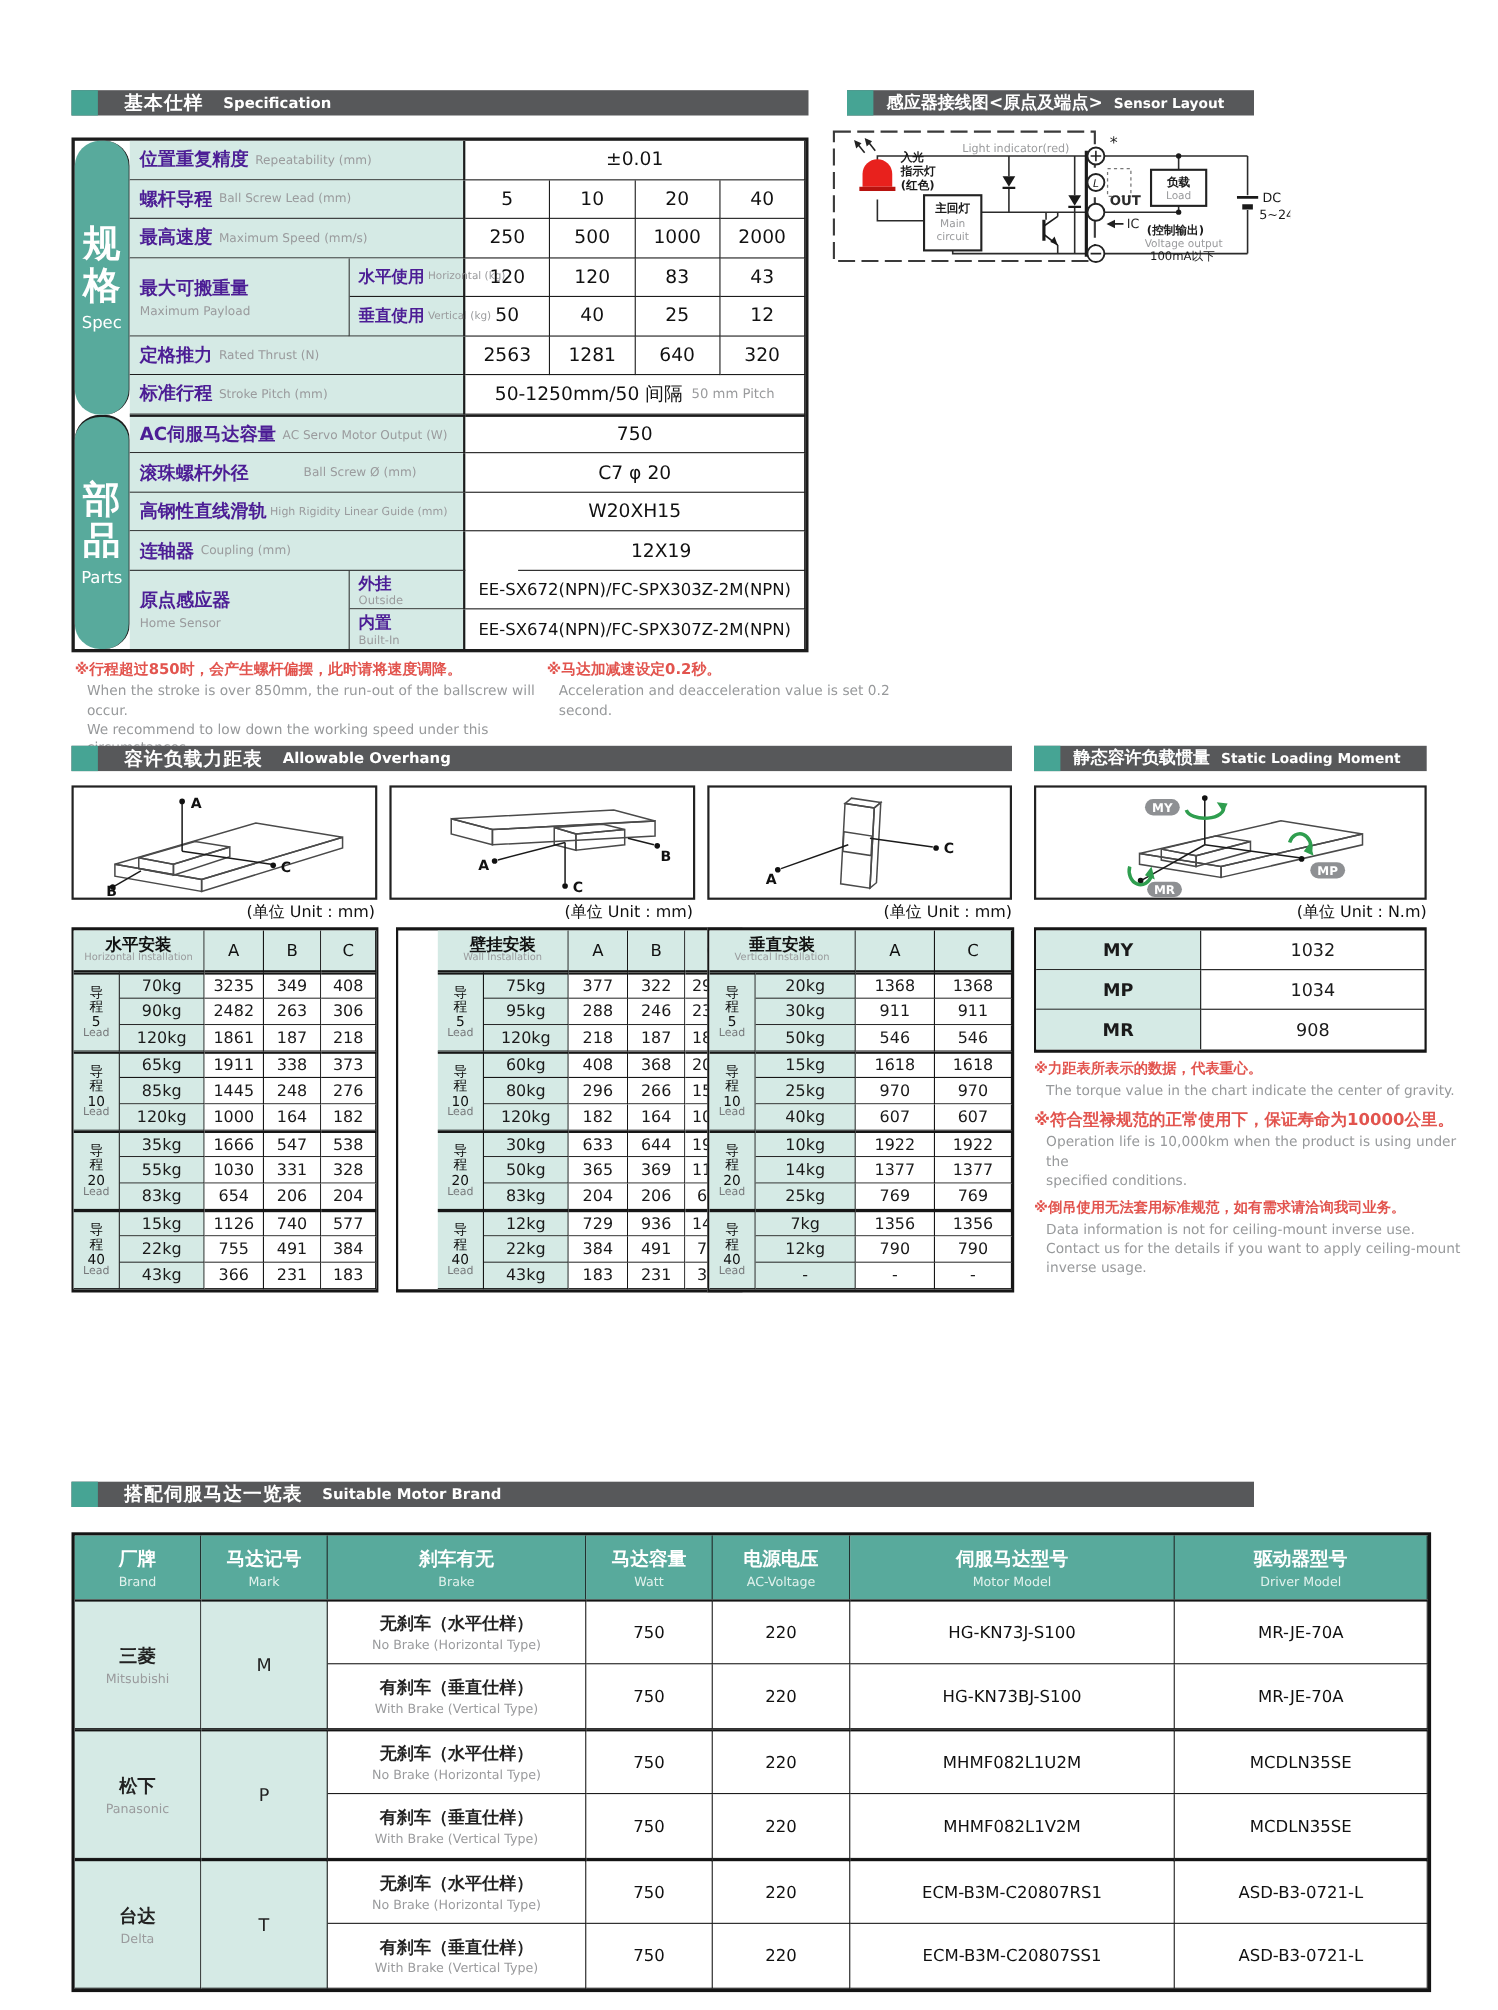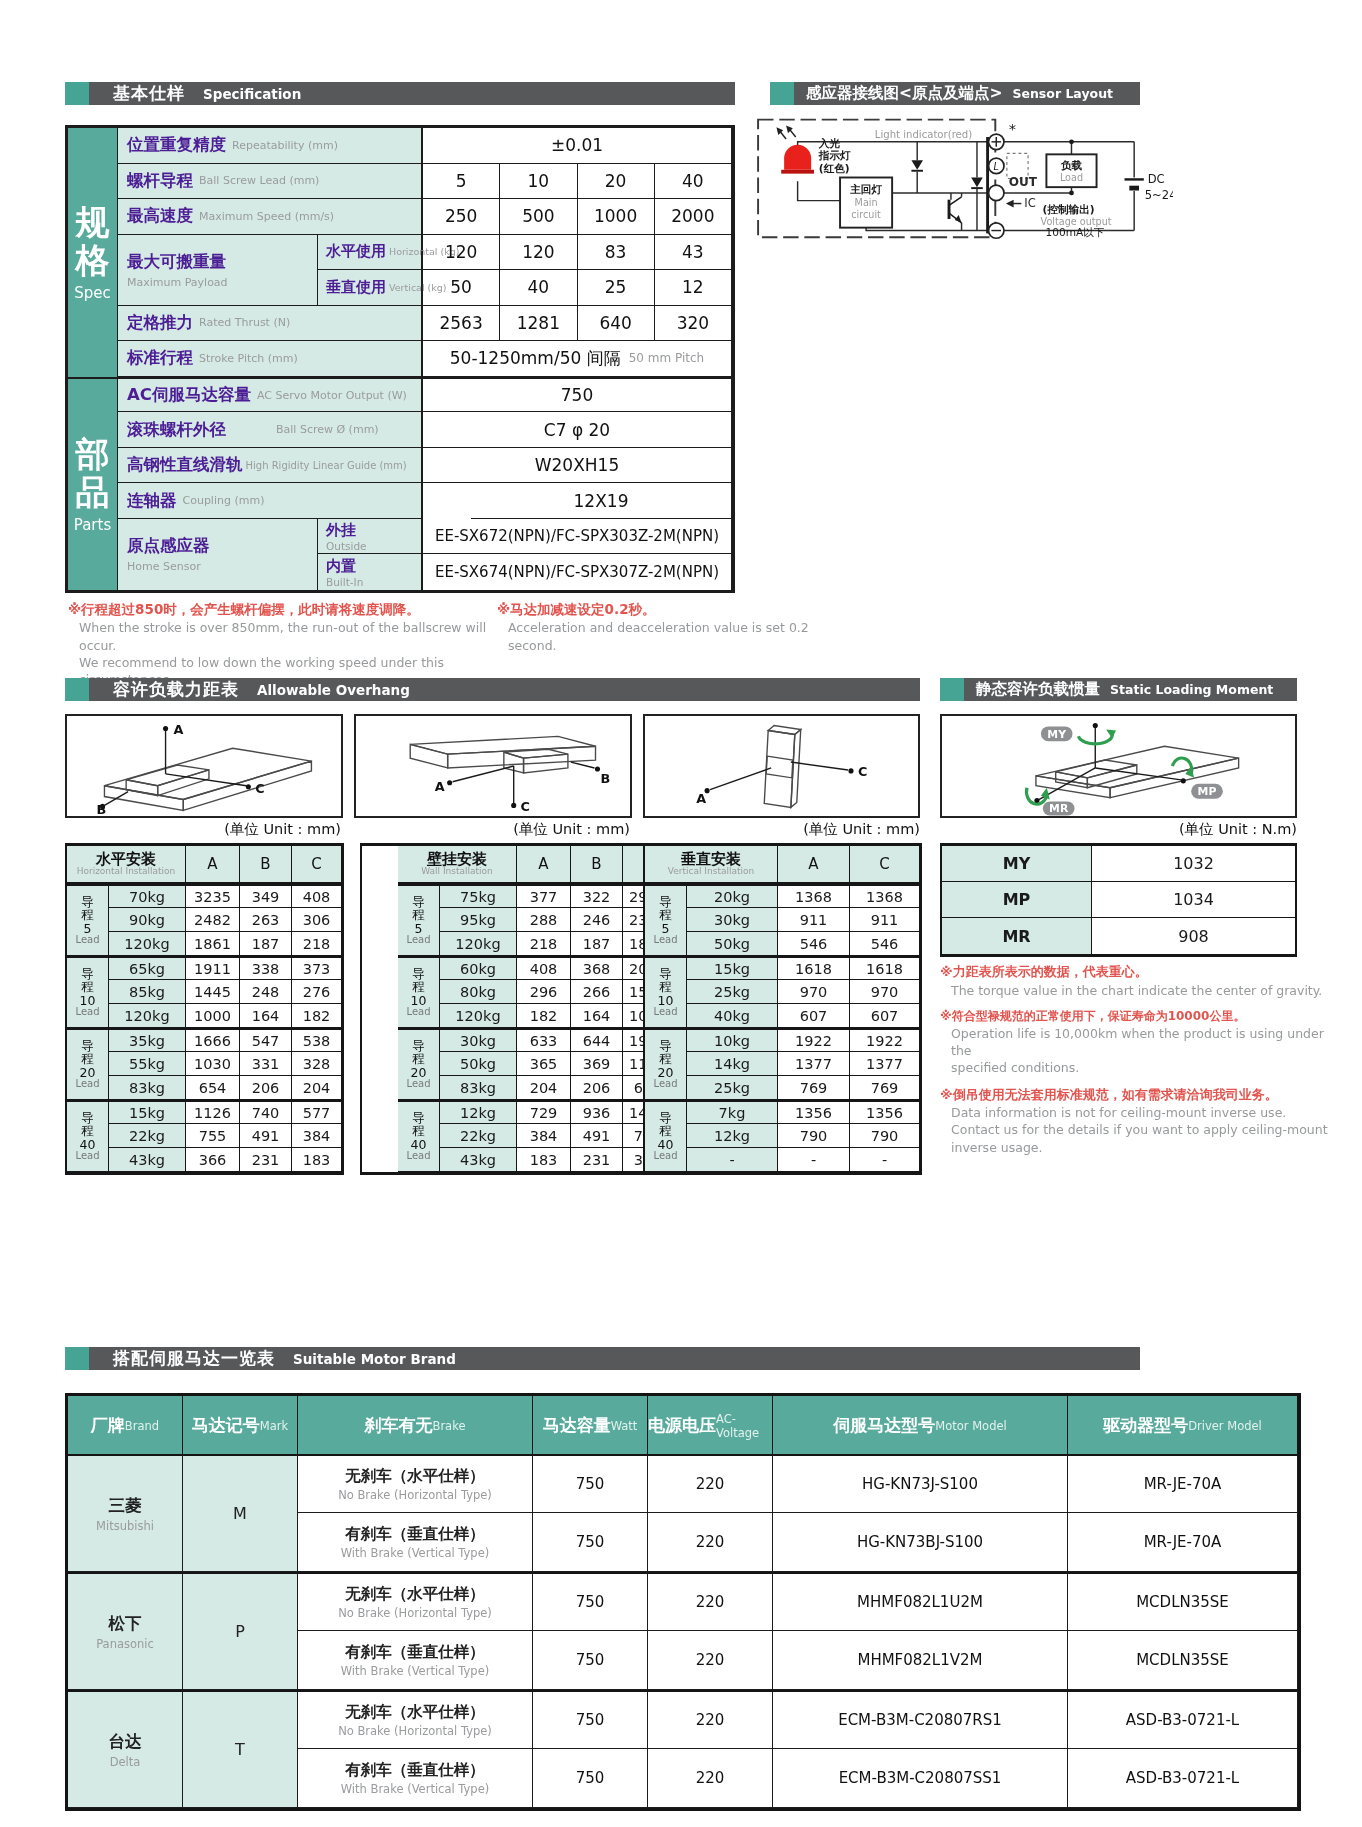--- a/index.html
+++ b/index.html
@@ -11,21 +11,21 @@
   .hbar-accent{width:24px;height:100%;background:#46A494;flex:0 0 auto;}
   .hbar-zh{color:#fff;font-weight:bold;font-size:17px;margin-left:24px;letter-spacing:1px;white-space:nowrap;}
   .hbar-en{color:#fff;font-weight:bold;font-size:13.5px;margin-left:18px;white-space:nowrap;}
   .hbar-sm .hbar-zh{font-size:15.5px;margin-left:12px;letter-spacing:0;}
   .hbar-sm .hbar-en{font-size:12.5px;margin-left:10px;}
   
   .spec-grid{position:absolute;left:65px;top:125px;width:670px;height:468px;display:grid;
     grid-template-columns:50px 200px 105px repeat(4,1fr);grid-template-rows:repeat(13,1fr);
     border:3px solid #1C1C1C;background:#fff;box-sizing:border-box;}
   .c{border-right:1px solid #1C1C1C;border-bottom:1px solid #1C1C1C;display:flex;align-items:center;box-sizing:border-box;min-width:0;}
-  .band{background:#58AA9C;color:#fff;flex-direction:column;justify-content:center;text-align:center;}
+  .band{background:#58AA9C;color:#fff;flex-direction:column;justify-content:center;text-align:center;border-radius:23px;}
   .band-zh{font-size:34px;font-weight:bold;line-height:1.12;width:1.05em;word-break:break-all;}
   .band-en{font-size:15px;margin-top:5px;}
   .lbl{background:#D5EAE5;padding-left:9px;border-right-width:2px;}
   .sub{background:#D5EAE5;padding-left:8px;border-right-width:2px;}
   .lzh{font-size:16.5px;font-weight:bold;color:#4c1d95;white-space:nowrap;}
   .lzh.small{font-size:15px;}
   .len{font-size:11px;color:#9A9B9D;margin-left:6px;white-space:nowrap;}
   .val{justify-content:center;font-size:17px;color:#111;}
   .val-en{font-size:12px;color:#9A9B9D;margin-left:8px;}
   .tt{border-top:2.5px solid #1C1C1C;}
@@ -55,21 +55,21 @@
   .mo-grid{position:absolute;left:940px;top:843px;width:357px;display:grid;grid-template-columns:150px 1fr;
     grid-auto-rows:36px;border:2px solid #161616;border-top-width:3px;border-bottom-width:3px;box-sizing:border-box;}
   .mo-lbl{background:#D5EAE5;font-weight:bold;font-size:16px;display:flex;align-items:center;justify-content:center;
     border-right:1px solid #161616;border-bottom:1px solid #161616;box-sizing:border-box;}
   .mo-val{font-size:16px;display:flex;align-items:center;justify-content:center;border-bottom:1px solid #161616;box-sizing:border-box;}
   .mo-note{margin-bottom:8px;}
   
   .mt-grid{position:absolute;left:65px;top:1393px;width:1230px;display:grid;
     grid-template-columns:115px 115px 235px 115px 125px 295px 230px;
     grid-template-rows:58px;grid-auto-rows:59px;border:3px solid #141414;box-sizing:content-box;background:#fff;}
-  .mt-th{background:#58AA9C;color:#fff;flex-direction:row;justify-content:center;border-right:1px solid #141414;border-bottom:none;}
+  .mt-th{background:#58AA9C;color:#fff;flex-direction:column;justify-content:center;border-right:1px solid #141414;border-bottom:none;}
   .mt-th-zh{font-size:17px;font-weight:bold;white-space:nowrap;}
   .mt-th-en{font-size:11.5px;color:#E2F2ED;margin-top:2px;}
   .mt-brand{grid-column:1;grid-row:span 2;background:#D5EAE5;flex-direction:column;justify-content:center;}
   .mt-mark{grid-column:2;grid-row:span 2;background:#D5EAE5;justify-content:center;font-size:16px;color:#222;}
   .mt-brand-zh{font-size:16.5px;font-weight:bold;color:#222;}
   .mt-brand-en{font-size:11.5px;color:#9A9B9D;margin-top:2px;}
   .mt-brake{flex-direction:column;justify-content:center;}
   .mt-brake-zh{font-size:15.5px;font-weight:bold;color:#222;white-space:nowrap;}
   .mt-brake-en{font-size:11.5px;color:#9A9B9D;margin-top:1px;white-space:nowrap;}
   .mt-cell{justify-content:center;font-size:15px;color:#111;}
@@ -687,21 +687,21 @@
 
     <div class="mo-note">
       <div class="note-zh" style="font-size:13px;">※力距表所表示的数据，代表重心。</div>
       <div>
 
       <div class="note-en">The torque value in the chart indicate the center of gravity.</div>
       </div>
     </div>
 
     <div class="mo-note">
-      <div class="note-zh" style="font-size:12px;">※符合型禄规范的正常使用下，保证寿命为10000公里。</div>
+      <div class="note-zh" style="font-size:15px;">※符合型禄规范的正常使用下，保证寿命为10000公里。</div>
       <div>
 
       <div class="note-en">Operation life is 10,000km when the product is using under the</div>
         <div class="note-en">specified conditions.</div>
       </div>
     </div>
 
     <div class="mo-note">
       <div class="note-zh" style="font-size:13px;">※倒吊使用无法套用标准规范，如有需求请洽询我司业务。</div>
       <div>

